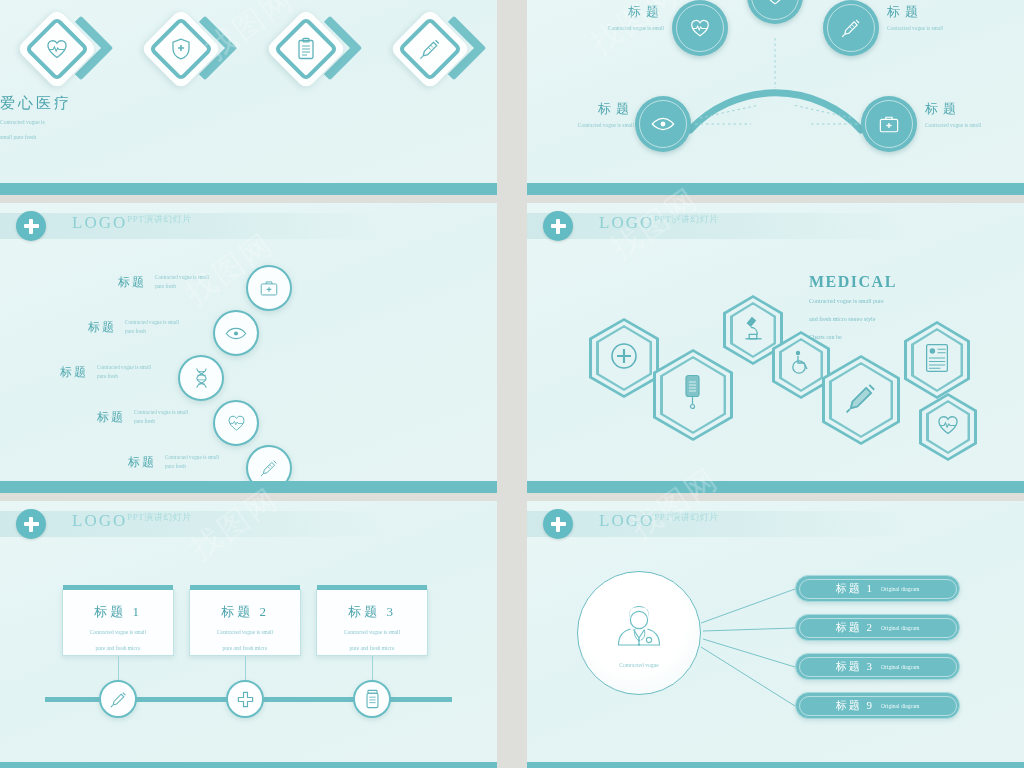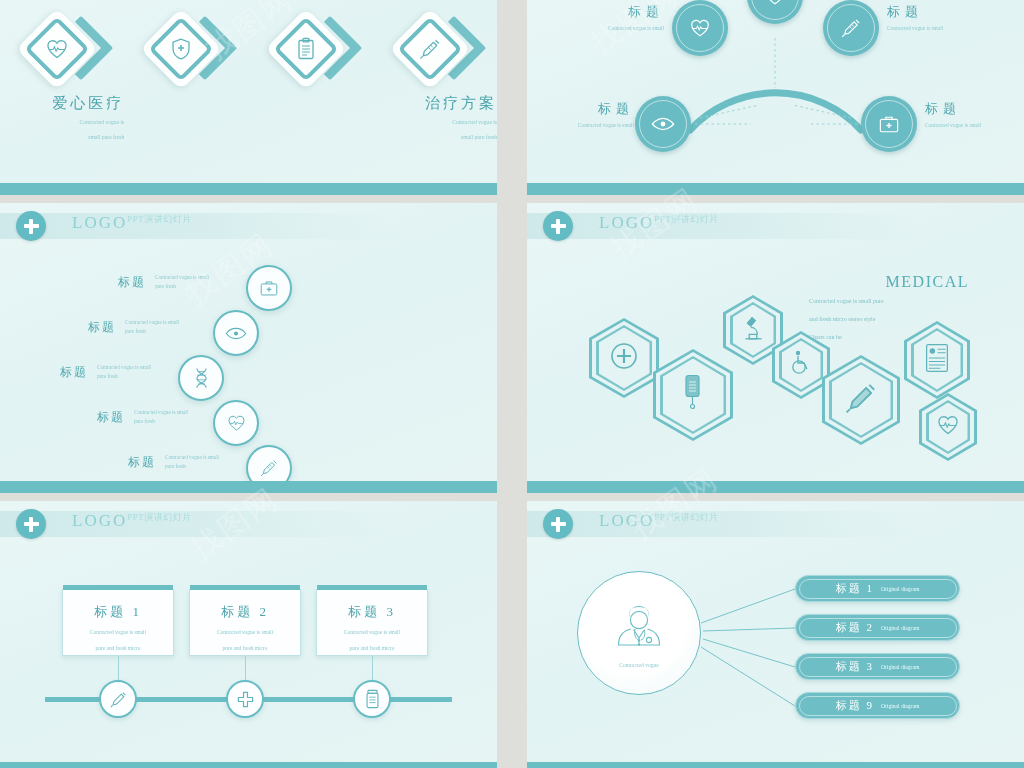--- a/index.html
+++ b/index.html
@@ -63,21 +63,21 @@
     box-shadow:0 2px 6px rgba(90,140,145,.22);
   }
   .dia-ring{
     position:absolute; left:20px; top:18px; width:46px; height:46px;
     border:4px solid #6cbdc4; border-radius:6px; transform:rotate(45deg);
   }
   .dia-icon{
     position:absolute; left:29px; top:27px; width:28px; height:28px;
     display:flex; align-items:center; justify-content:center;
   }
-  .dia-label{ position:absolute; left:0; right:0; top:92px; text-align:right; }
+  .dia-label{ position:absolute; left:0; right:0; top:92px; text-align:left; }
   .dia-label .cn{ font-size:15px; color:#4ba3ac; letter-spacing:3px; }
   .dia-label .en{ font-size:5.6px; color:#8ecacf; line-height:1.75; margin-top:5px; }
 
   
   .arc-slide{ position:absolute; inset:0; }
   .arc-node{
     position:absolute; width:56px; height:56px; border-radius:50%;
     background:#69bcc3; box-shadow:0 2px 5px rgba(70,130,135,.3);
     display:flex; align-items:center; justify-content:center;
   }
@@ -119,21 +119,21 @@
   .hexshape{
     position:absolute; inset:0;
     clip-path:polygon(50% 0%,100% 25%,100% 75%,50% 100%,0% 75%,0% 25%);
     background:#6fc0c6;
   }
   .hexshape.inner{ inset:3px; background:#e4f4f4; }
   .hexshape.ring2{ inset:7px; background:#7cc6cb; }
   .hexshape.ring2i{ inset:9.5px; background:#e4f4f4; }
   .hex .ic{ position:relative; z-index:3; }
   .med{ position:absolute; left:282px; top:70px; width:160px; }
-  .med h2{ font-size:16px; color:#56aeb6; letter-spacing:1.5px; font-weight:400;text-align:right; }
+  .med h2{ font-size:16px; color:#56aeb6; letter-spacing:1.5px; font-weight:700; }
   .med p{ font-size:6px; color:#7fc3c9; line-height:2.3; margin-top:4px; }
 
   
   .tl-line{ position:absolute; left:45px; right:45px; top:196px; height:5px; background:#6cbec5; }
   .card{
     position:absolute; width:112px; height:67px; background:#fcfeff;
     border:1px solid #bfe2e4; box-shadow:0 2px 5px rgba(100,155,160,.2);
     text-align:center; padding-top:13px;
   }
   .card .cap{ position:absolute; left:0; right:0; top:-5px; height:5px; background:#6cbec5; }
@@ -229,25 +229,20 @@
             <div class="dia"></div>
             <div class="dia-ring"></div>
             <div class="dia-icon">
               <svg width="24" height="24" viewBox="0 0 24 24" fill="none" stroke="#5fb3ba" stroke-width="1.3">
                 <path d="M17.5 3.2 20.8 6.5"></path>
                 <path d="M15.4 5.3 18.7 8.6 9.6 17.7 5.2 18.8l1.1-4.4z"></path>
                 <path d="M12.6 8.1l2.3 2.3M10.4 10.3l2.3 2.3" stroke-width="1"></path>
                 <path d="M4.6 19.4 2.4 21.6"></path>
               </svg>
             </div>
-          </div>
-          <div class="dia-label">
-            <div class="cn">治疗方案</div>
-            <div class="en">Contracted vogue  is</div>
-            <div class="en">small pure fresh</div>
           </div>
         </div>
 
       </div>
     </div>
     <div class="slide-footer"></div>
   </div>
 
   <div class="slide">
     <div class="slide-inner">

